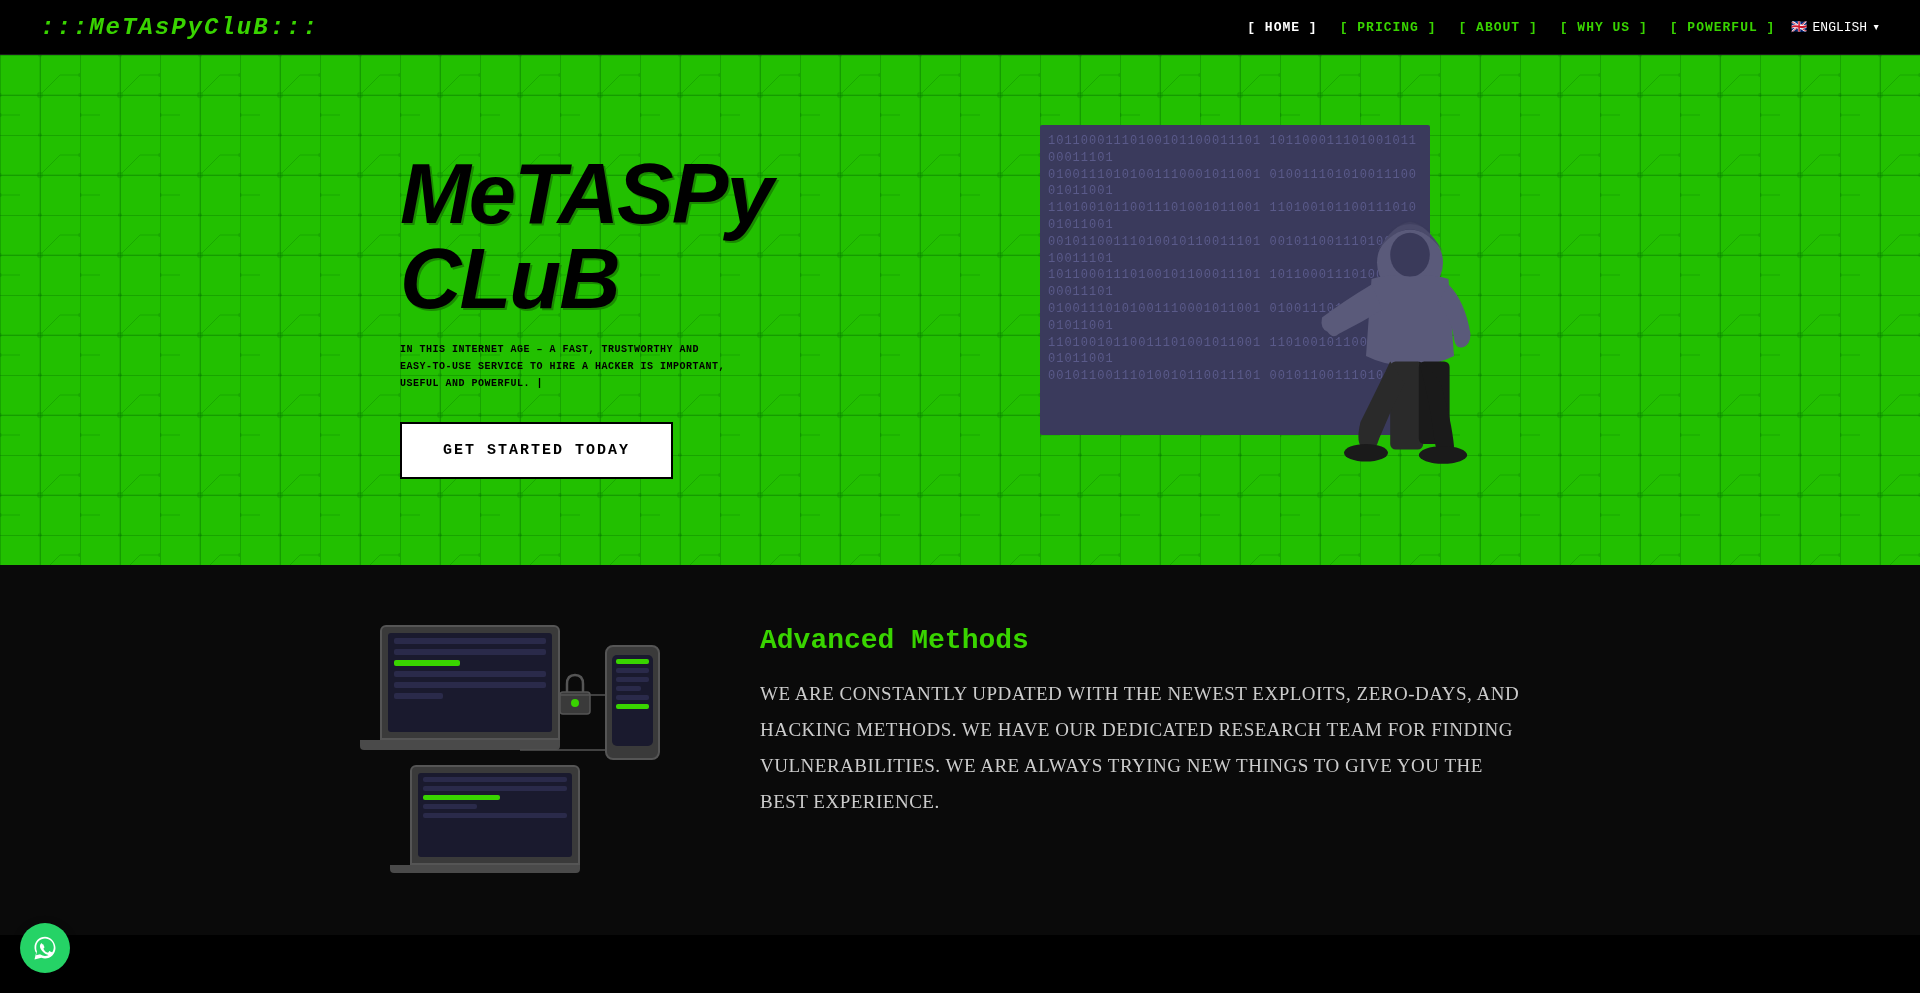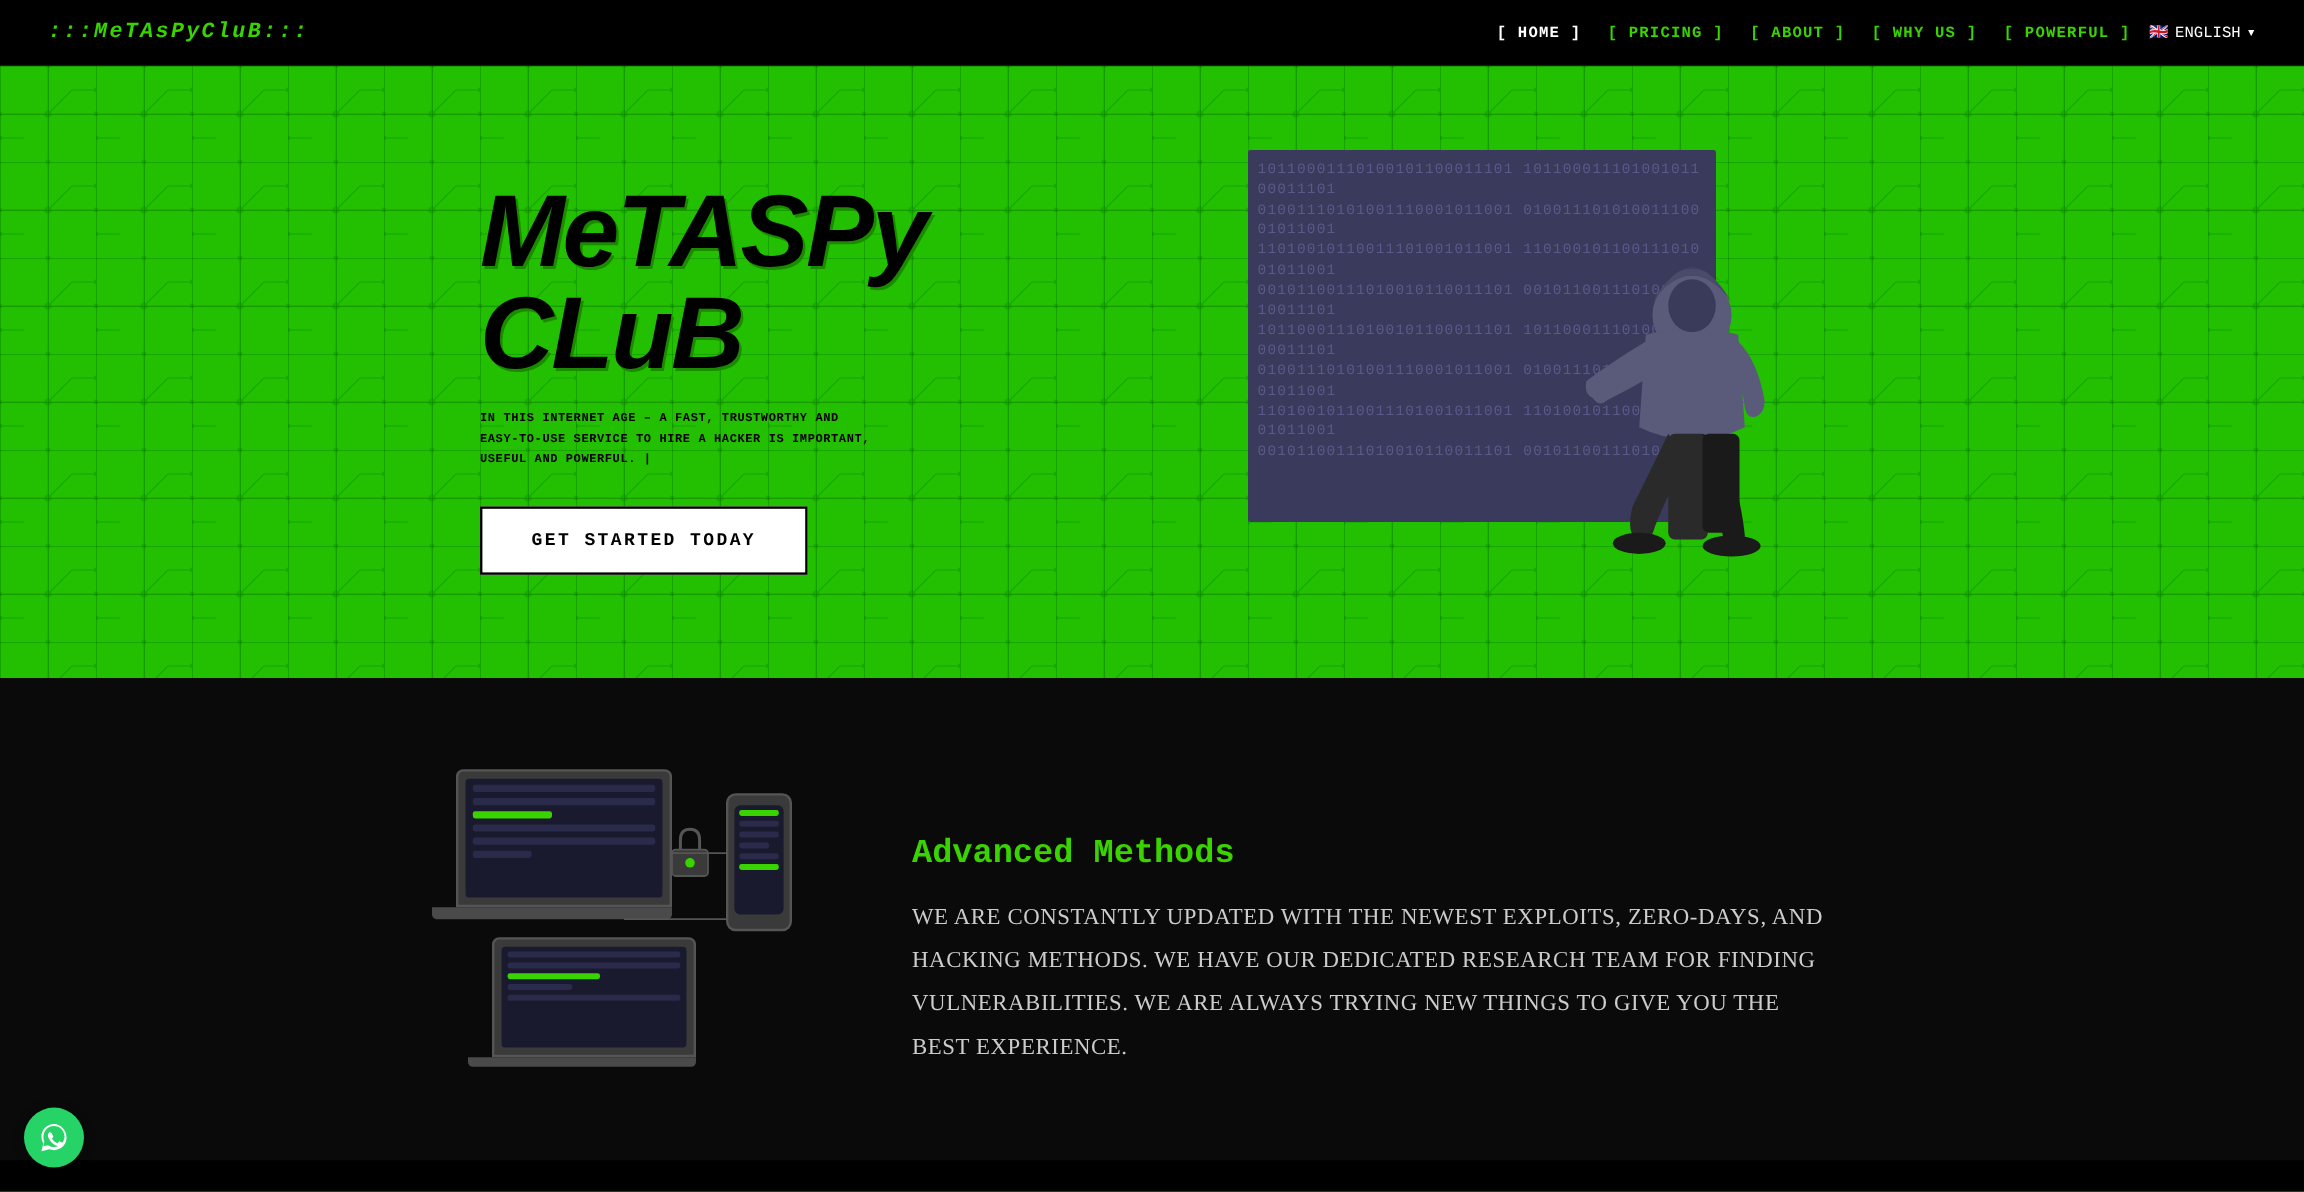--- a/index.html
+++ b/index.html
@@ -10,21 +10,21 @@
       background: #000;
       display: flex;
       align-items: center;
       justify-content: space-between;
       padding: 0 40px;
       height: 55px;
       border-bottom: 1px solid #1a1a1a;
     }
     .nav-logo {
       color: #39d400;
-      font-size: 18px;
+      font-size: 24px;
       font-weight: bold;
       letter-spacing: 2px;
       font-style: italic;
     }
     .nav-links {
       display: flex;
       align-items: center;
       gap: 10px;
     }
     .nav-link {
@@ -144,23 +144,23 @@
     }
 
     
     .features {
       background: #0a0a0a;
       padding: 60px 40px;
       min-height: 300px;
     }
     .features-inner {
       max-width: 1200px;
-      margin: 16px auto;
-      display: flex;
-      align-items: flex-end;
+      margin: 0 auto;
+      display: flex;
+      align-items: flex-start;
       gap: 80px;
     }
     .features-illustration {
       flex-shrink: 0;
       width: 320px;
       position: relative;
       height: 250px;
     }
     
     .laptop {

